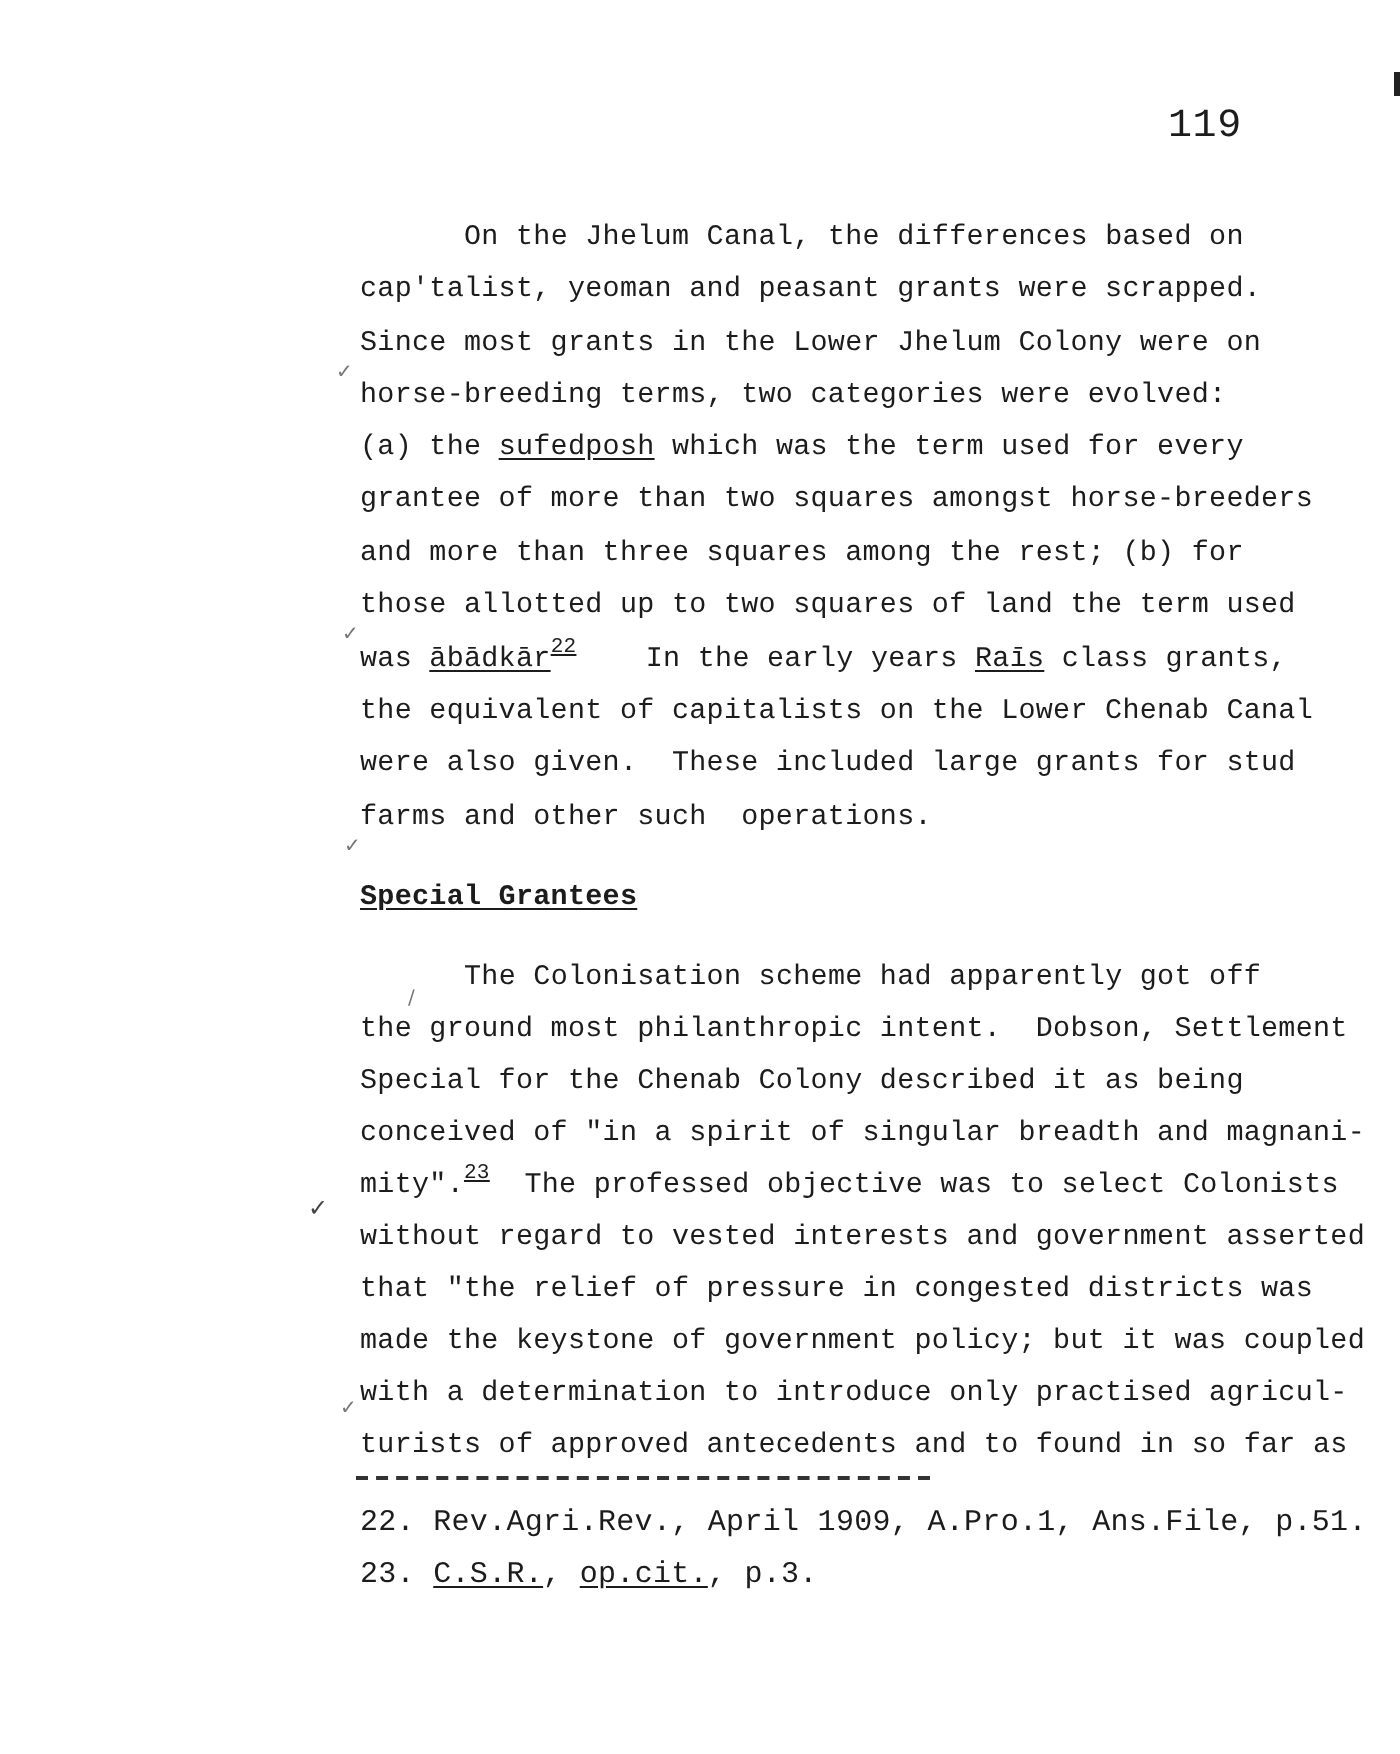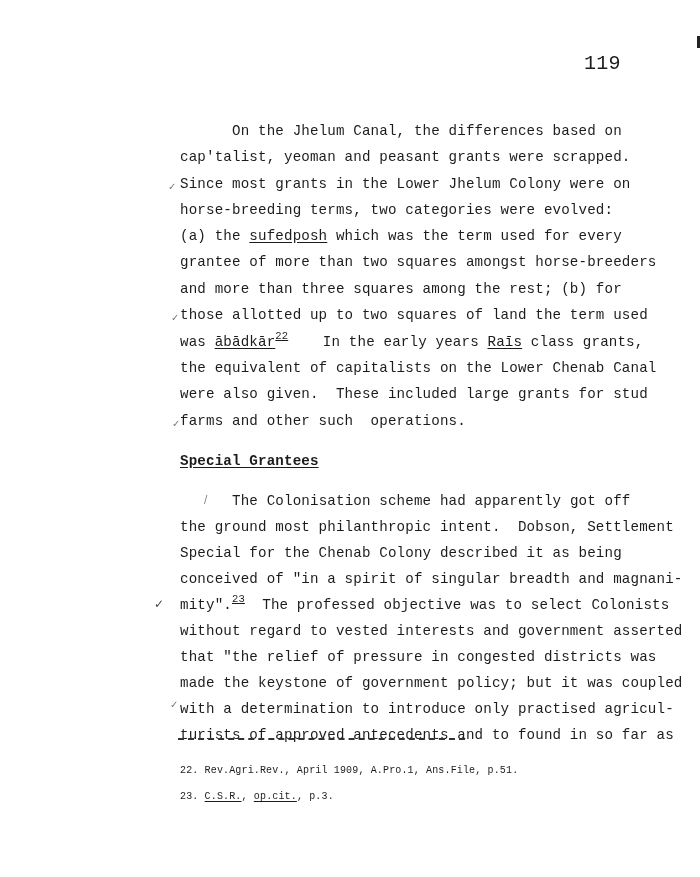--- a/index.html
+++ b/index.html
@@ -11,35 +11,35 @@
     .page-number {
       position: absolute; left: 584px; top: 52px;
       font-size: 20px; letter-spacing: 0.3px;
     }
     .edge-mark {
       position: absolute; left: 697px; top: 36px; width: 3px; height: 12px;
       background: #222;
     }
     .line {
       position: absolute; left: 180px;
-      font-size: 14.2px; white-space: pre; letter-spacing: 0.15px; margin-top: 12px;
+      font-size: 14.2px; white-space: pre; letter-spacing: 0.15px;
     }
     .indent { left: 232px; }
     u { text-decoration: underline; text-underline-offset: 2px; }
     sup { font-size: 10.5px; vertical-align: 7px; line-height: 0; text-decoration: underline; }
     .heading { text-decoration: underline; text-underline-offset: 2px; font-weight: bold; }
     .rule {
       position: absolute; left: 178px; top: 738px; width: 287px; height: 0;
       border-top: 2px dashed #333;
     }
     .margin-mark {
       position: absolute; font-size: 10px; color: #777;
       font-family: "DejaVu Sans", sans-serif;
     }
-    .fn { font-size: 10px; }
+    .fn { font-size: 15px; }
   </style>
 </head>
 <body>
 
 <div class="page-number">119</div>
 <div class="edge-mark"></div>
 
 <div>
   <div class="line indent" style="top:111px">On the Jhelum Canal, the differences based on</div>
   <div class="line" style="top:137px">cap'talist, yeoman and peasant grants were scrapped.</div>

